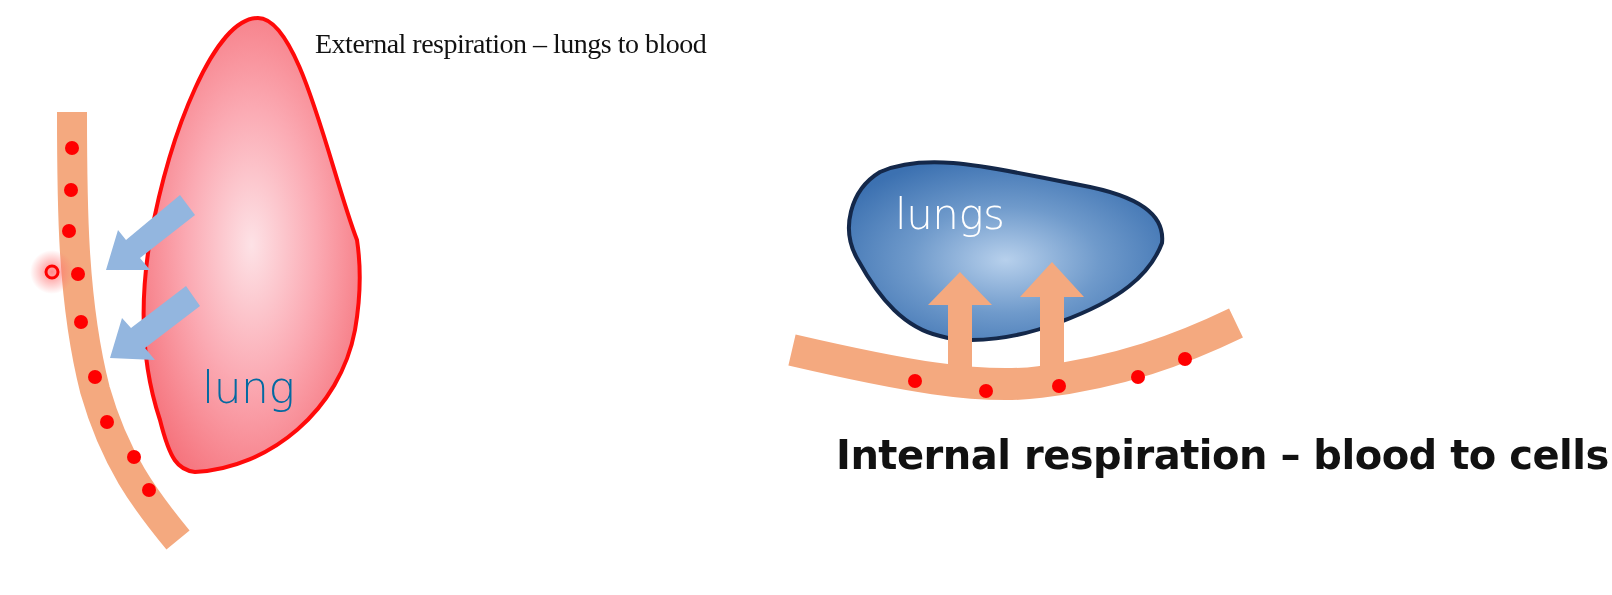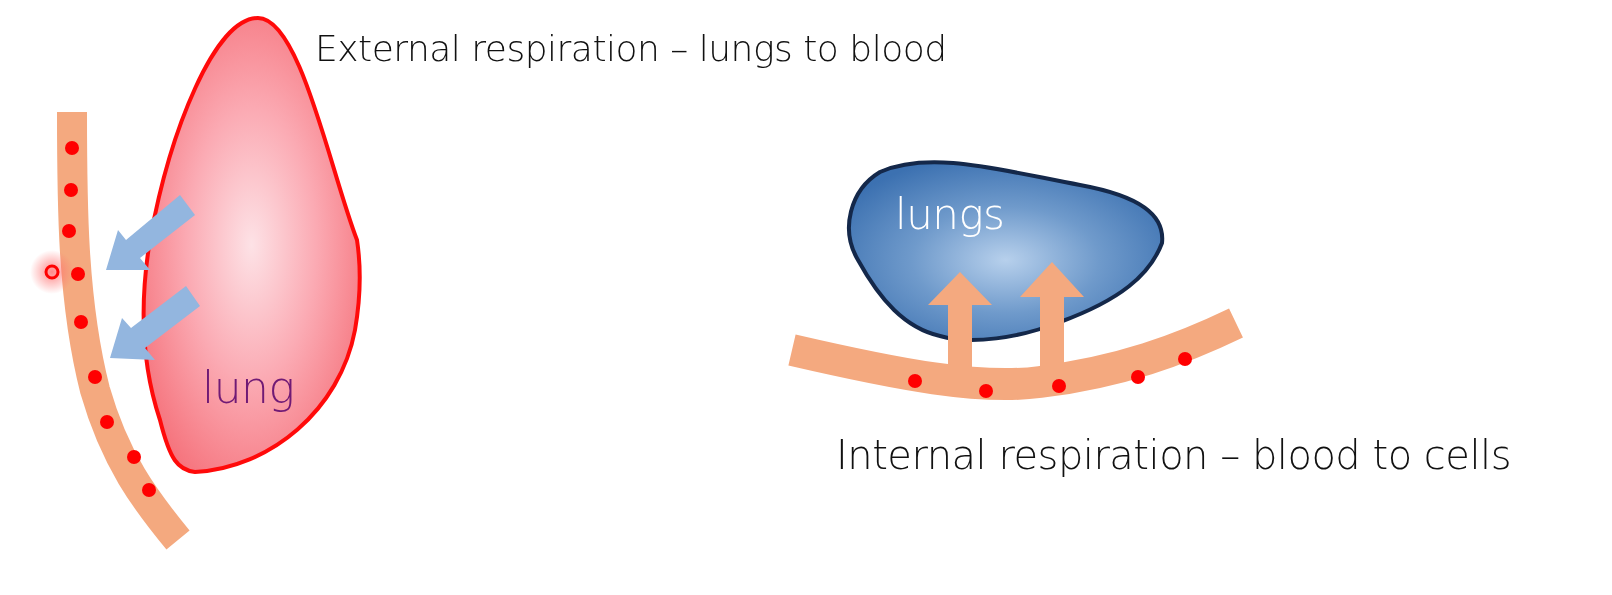--- a/index.html
+++ b/index.html
@@ -1,21 +1,21 @@
 <!DOCTYPE html>
 <html><head>
 <meta charset="utf-8">
 <style>
   html, body { margin: 0; padding: 0; background: #ffffff; }
   body { width: 1612px; height: 595px; position: relative; overflow: hidden; font-family: "Liberation Sans", sans-serif; }
   svg { position: absolute; left: 0; top: 0; }
   .label { position: absolute; color: #111; white-space: nowrap; font-family: "DejaVu Sans", sans-serif; font-weight: 300; letter-spacing: -0.5px; }
-  #ext-title { left: 315px; top: 28px; font-size: 36px; }
-  #int-title { left: 836px; top: 432px; font-size: 40px; }
-  #lung-label { left: 202px; top: 362px; font-size: 44px; color: #701a75; }
+  #ext-title { left: 315px; top: 28px; font-size: 28px; font-family: Liberation Serif, serif; }
+  #int-title { left: 836px; top: 432px; font-size: 40px; font-weight: bold; }
+  #lung-label { left: 202px; top: 362px; font-size: 44px; color: #0369a1; }
   #cell-label { left: 895px; top: 190px; font-size: 42px; color: #fff; }
 </style>
 </head>
 <body>
 
 <svg width="1612" height="595" viewBox="0 0 1612 595">
   <defs>
     <radialGradient id="lungGrad" cx="0.5" cy="0.5" r="0.6">
       <stop offset="0" stop-color="#fde2e6"></stop>
       <stop offset="0.5" stop-color="#fbaab3"></stop>

